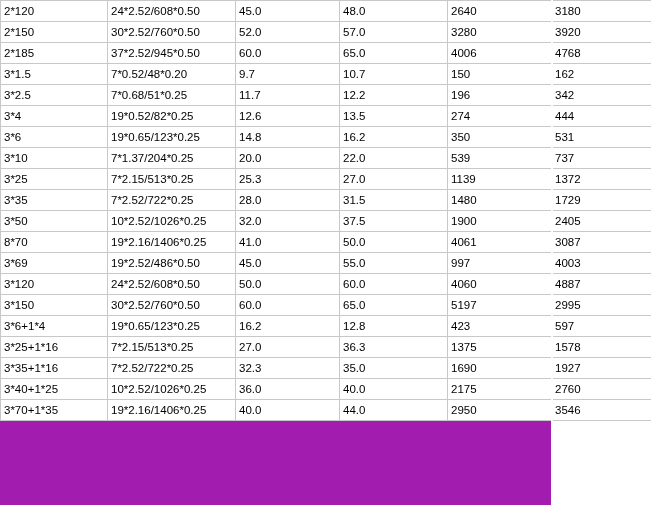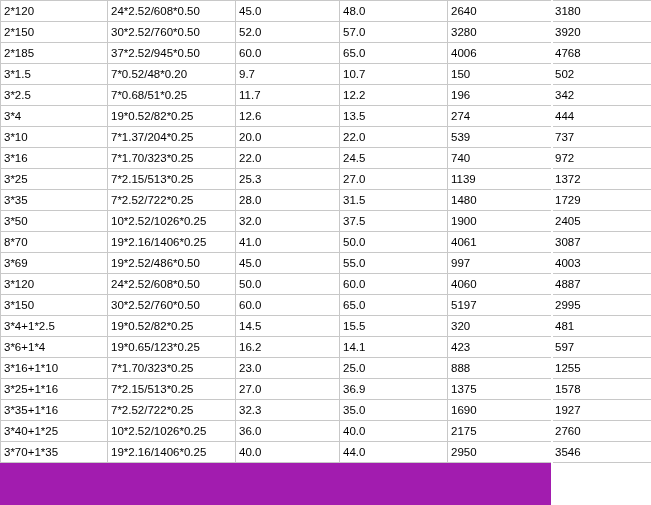--- a/index.html
+++ b/index.html
@@ -100,55 +100,55 @@
           <td>65.0</td>
           <td>4006</td>
           <td>4768</td>
         </tr>
         <tr>
           <td>3*1.5</td>
           <td>7*0.52/48*0.20</td>
           <td>9.7</td>
           <td>10.7</td>
           <td>150</td>
-          <td>502</td>
+          <td>162</td>
         </tr>
         <tr>
           <td>3*2.5</td>
           <td>7*0.68/51*0.25</td>
           <td>11.7</td>
           <td>12.2</td>
           <td>196</td>
           <td>342</td>
         </tr>
         <tr>
           <td>3*4</td>
           <td>19*0.52/82*0.25</td>
           <td>12.6</td>
           <td>13.5</td>
           <td>274</td>
           <td>444</td>
         </tr>
         <tr>
+          <td>3*6</td>
+          <td>19*0.65/123*0.25</td>
+          <td>14.8</td>
+          <td>16.2</td>
+          <td>350</td>
+          <td>531</td>
+        </tr>
+        <tr>
           <td>3*10</td>
           <td>7*1.37/204*0.25</td>
           <td>20.0</td>
           <td>22.0</td>
           <td>539</td>
           <td>737</td>
         </tr>
         <tr>
-          <td>3*16</td>
-          <td>7*1.70/323*0.25</td>
-          <td>22.0</td>
-          <td>24.5</td>
-          <td>740</td>
-          <td>972</td>
-        </tr>
-        <tr>
           <td>3*25</td>
           <td>7*2.15/513*0.25</td>
           <td>25.3</td>
           <td>27.0</td>
           <td>1139</td>
           <td>1372</td>
         </tr>
         <tr>
           <td>3*35</td>
           <td>7*2.52/722*0.25</td>
@@ -191,48 +191,32 @@
         </tr>
         <tr>
           <td>3*150</td>
           <td>30*2.52/760*0.50</td>
           <td>60.0</td>
           <td>65.0</td>
           <td>5197</td>
           <td>2995</td>
         </tr>
         <tr>
-          <td>3*4+1*2.5</td>
-          <td>19*0.52/82*0.25</td>
-          <td>14.5</td>
-          <td>15.5</td>
-          <td>320</td>
-          <td>481</td>
-        </tr>
-        <tr>
           <td>3*6+1*4</td>
           <td>19*0.65/123*0.25</td>
           <td>16.2</td>
-          <td>14.1</td>
+          <td>12.8</td>
           <td>423</td>
           <td>597</td>
-        </tr>
-        <tr>
-          <td>3*16+1*10</td>
-          <td>7*1.70/323*0.25</td>
-          <td>23.0</td>
-          <td>25.0</td>
-          <td>888</td>
-          <td>1255</td>
         </tr>
         <tr>
           <td>3*25+1*16</td>
           <td>7*2.15/513*0.25</td>
           <td>27.0</td>
-          <td>36.9</td>
+          <td>36.3</td>
           <td>1375</td>
           <td>1578</td>
         </tr>
         <tr>
           <td>3*35+1*16</td>
           <td>7*2.52/722*0.25</td>
           <td>32.3</td>
           <td>35.0</td>
           <td>1690</td>
           <td>1927</td>

